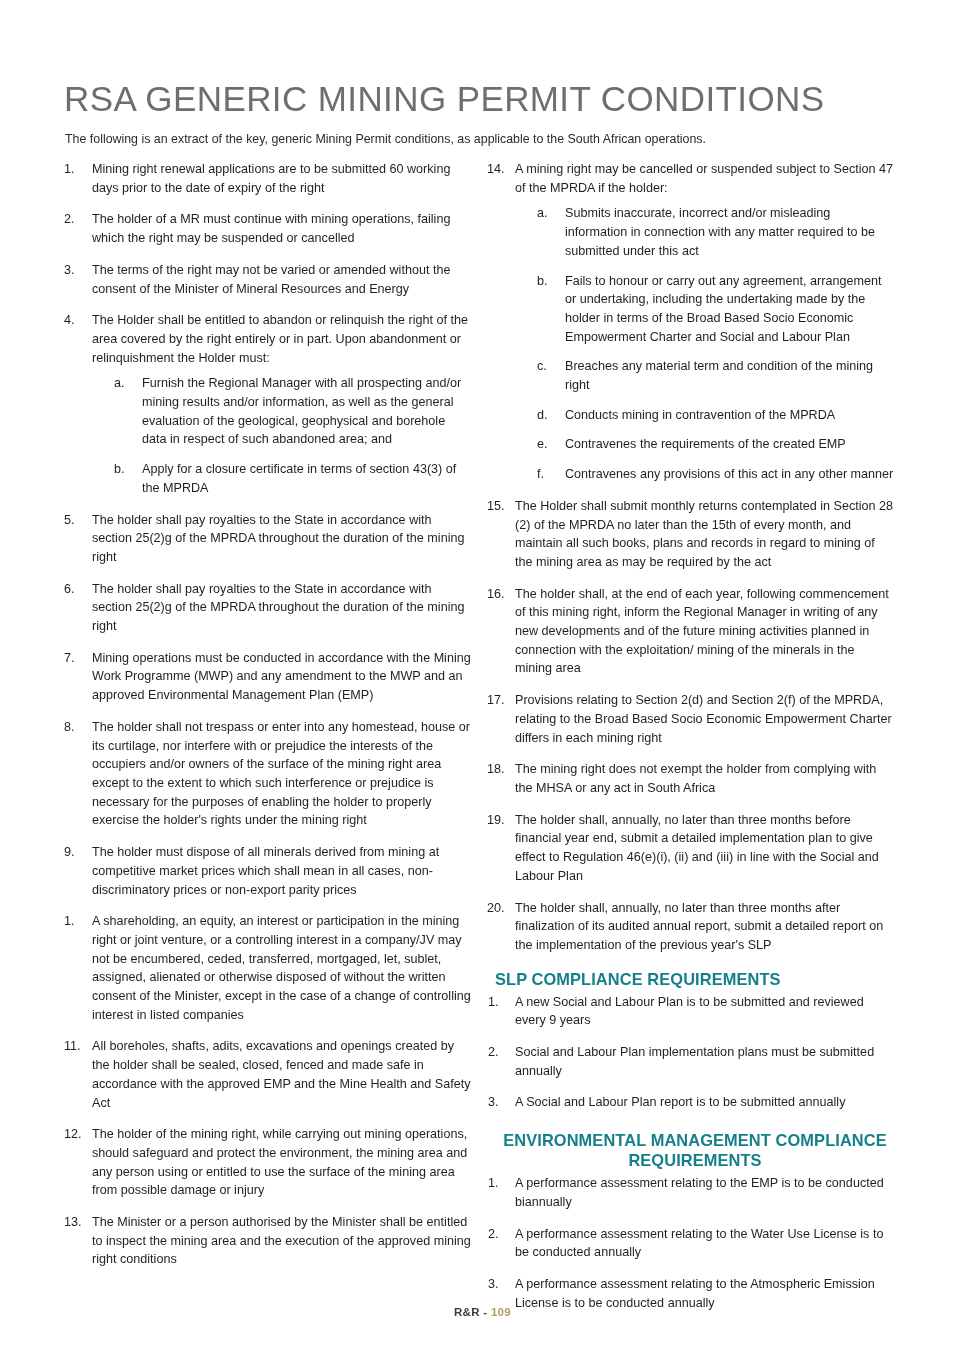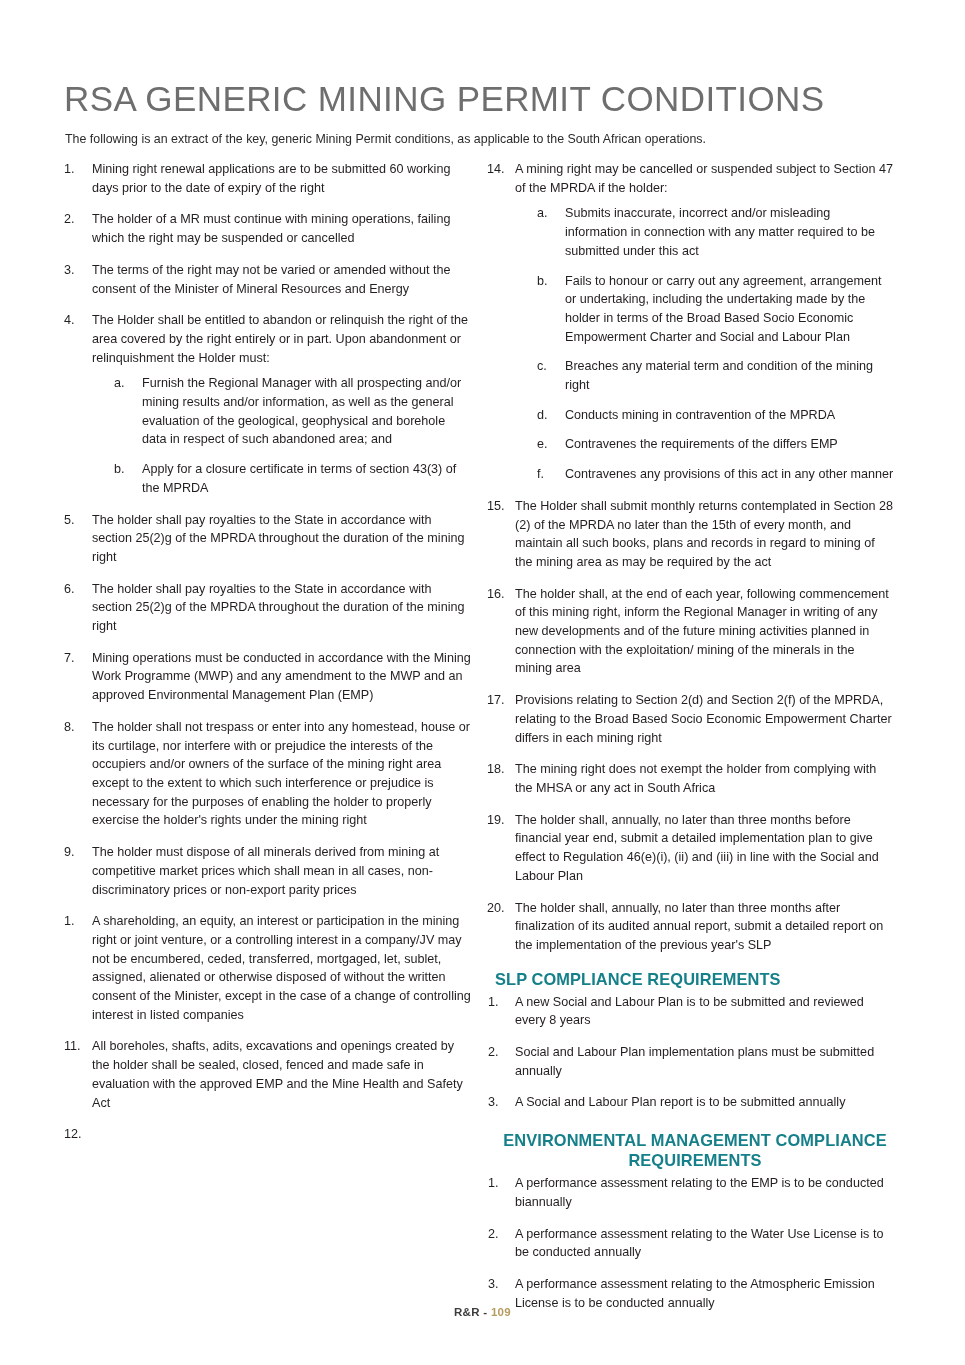--- a/index.html
+++ b/index.html
@@ -217,27 +217,32 @@
         <span>The holder must dispose of all minerals derived from mining at competitive market prices which shall mean in all cases, non-discriminatory prices or non-export parity prices</span>
       </li>
 
       <li>
         <span class="marker">1.</span>
         <span>A shareholding, an equity, an interest or participation in the mining right or joint venture, or a controlling interest in a company/JV may not be encumbered, ceded, transferred, mortgaged, let, sublet, assigned, alienated or otherwise disposed of without the written consent of the Minister, except in the case of a change of controlling interest in listed companies</span>
       </li>
 
       <li>
         <span class="marker">11.</span>
-        <span>All boreholes, shafts, adits, excavations and openings created by the holder shall be sealed, closed, fenced and made safe in evaluation with the approved EMP and the Mine Health and Safety Act</span>
+        <span>All boreholes, shafts, adits, excavations and openings created by the holder shall be sealed, closed, fenced and made safe in accordance with the approved EMP and the Mine Health and Safety Act</span>
       </li>
 
       <li>
         <span class="marker">12.</span>
-      </li>
-
+        <span>The holder of the mining right, while carrying out mining operations, should safeguard and protect the environment, the mining area and any person using or entitled to use the surface of the mining area from possible damage or injury</span>
+      </li>
+
+      <li>
+        <span class="marker">13.</span>
+        <span>The Minister or a person authorised by the Minister shall be entitled to inspect the mining area and the execution of the approved mining right conditions</span>
+      </li>
 
     </ol>
   </div>
 
   <div class="col col-right">
     <ol class="lvl1">
 
       <li>
         <span class="marker">14.</span>
         <span>A mining right may be cancelled or suspended subject to Section 47 of the MPRDA if the holder:</span>
@@ -254,21 +259,21 @@
             <li>
               <span class="marker">c.</span>
               <span>Breaches any material term and condition of the mining right</span>
             </li>
             <li>
               <span class="marker">d.</span>
               <span>Conducts mining in contravention of the MPRDA</span>
             </li>
             <li>
               <span class="marker">e.</span>
-              <span>Contravenes the requirements of the differs EMP</span>
+              <span>Contravenes the requirements of the created EMP</span>
             </li>
             <li>
               <span class="marker">f.</span>
               <span>Contravenes any provisions of this act in any other manner</span>
             </li>
           </ol>
         </div>
       </li>
 
       <li>
@@ -300,21 +305,21 @@
         <span class="marker">20.</span>
         <span>The holder shall,  annually, no later than three months after finalization of its audited annual report, submit a detailed report on the implementation of the previous year's SLP</span>
       </li>
 
     </ol>
 
     <div class="sec-head">SLP COMPLIANCE REQUIREMENTS</div>
     <ol class="sec-list">
       <li>
         <span class="marker">1.</span>
-        <span>A new Social and Labour Plan is to be submitted and reviewed every 8 years</span>
+        <span>A new Social and Labour Plan is to be submitted and reviewed every 9 years</span>
       </li>
       <li>
         <span class="marker">2.</span>
         <span>Social and Labour Plan implementation plans must be submitted annually</span>
       </li>
       <li>
         <span class="marker">3.</span>
         <span>A Social and Labour Plan report is to be submitted annually</span>
       </li>
     </ol>

